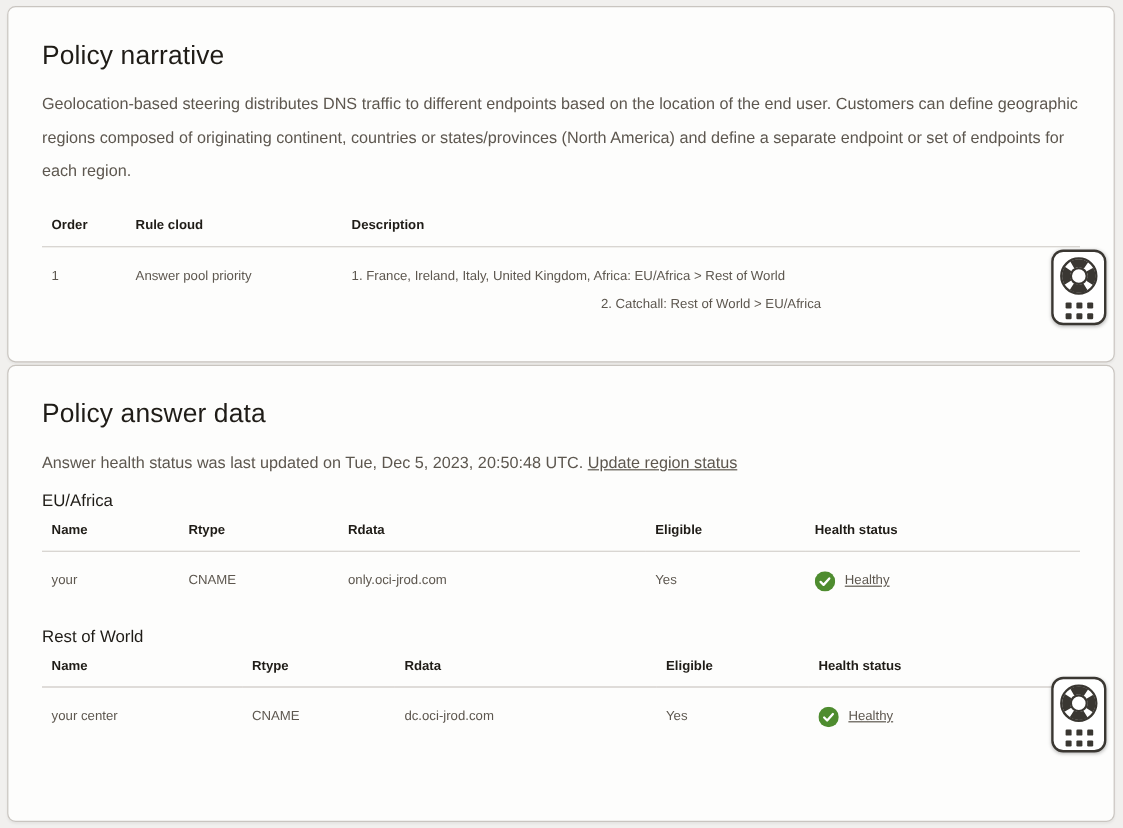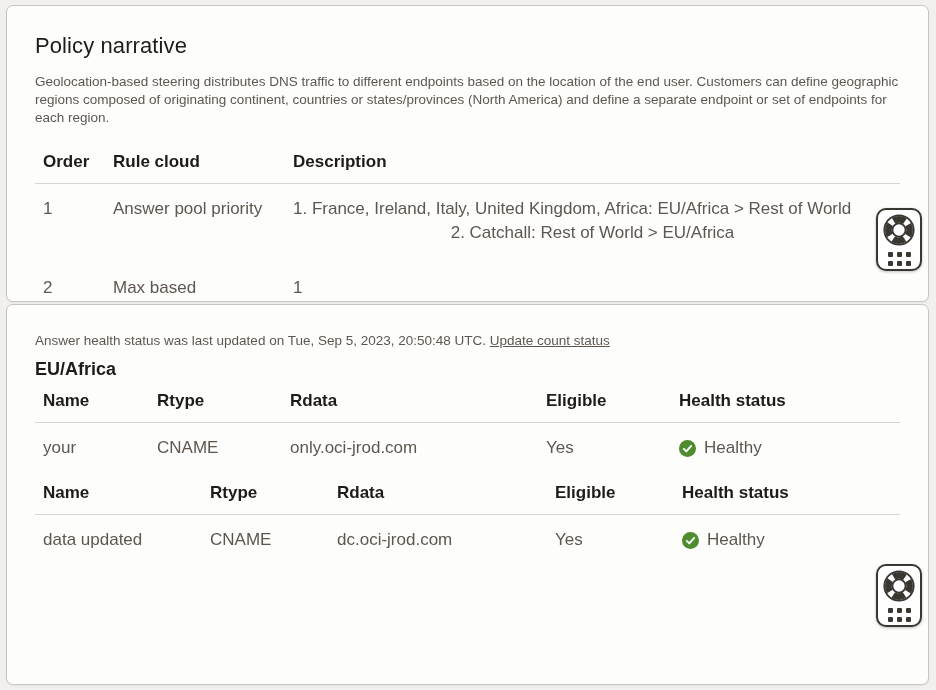--- a/index.html
+++ b/index.html
@@ -31,61 +31,61 @@
 
   h1.section-title {
     margin: 0 0 14px 0;
     font-size: 22px;
     font-weight: 400;
     letter-spacing: 0.1px;
     color: var(--text-dark, #1f1c17);
   }
   h2.group-title {
     margin: 9px 0 2px 0;
-    font-size: 18px;
-    font-weight: 700;
+    font-size: 14px;
+    font-weight: 400;
     color: var(--text-dark, #1f1c17);
   }
   p.body-text {
     margin: 0 0 16px 0;
     font-size: 13.5px;
-    line-height: 18px;
+    line-height: 28px;
     color: var(--text-body, #5d574f);
   }
   p.health-line { margin-bottom: 4px; }
   a.text-link {
     color: var(--text-body, #5d574f);
     text-decoration: underline;
     cursor: pointer;
   }
 
   table {
     width: 100%;
     border-collapse: collapse;
     table-layout: fixed;
-    font-size: 17px;
+    font-size: 11px;
   }
   th {
     text-align: left;
     font-weight: bold;
     color: var(--text-dark, #1f1c17);
     padding: 9px 8px 11px 8px;
     border-bottom: 1px solid var(--rule-line, #d9d6d2);
     white-space: nowrap;
   }
   td {
     color: var(--text-body, #5d574f);
     padding: 15px 8px 13px 8px;
     vertical-align: top;
     line-height: 19px;
   }
   .rules-table td { padding-bottom: 21px; }
   .desc-line + .desc-line { margin-top: 5px; text-align: center; }
 
-  .health-badge { display: inline-flex; align-items: flex-end; gap: 8px; }
+  .health-badge { display: inline-flex; align-items: center; gap: 8px; text-decoration: underline; }
   .health-badge svg { flex: 0 0 auto; display: block; }
 
   .float-widget {
     position: absolute;
     right: 14px;
     width: 46px;
     height: 63px;
     background: #ffffff;
     border: 2px solid var(--widget-ink, #3a3732);
     border-radius: 10px;
@@ -147,23 +147,24 @@
           <td>Max based</td>
           <td>
             <div class="desc-line">1</div>
           </td>
         </tr>
       </tbody>
     </table>
   </section>
 
   <section class="card card-answers">
+    <h1 class="section-title">Policy answer data</h1>
     <p class="body-text health-line">
-      <span>Answer health status was last updated on Tue, Sep 5, 2023, 20:50:48 UTC.</span>
-      <a class="text-link">Update count status</a>
+      <span>Answer health status was last updated on Tue, Dec 5, 2023, 20:50:48 UTC.</span>
+      <a class="text-link">Update region status</a>
     </p>
 
     <h2 class="group-title">EU/Africa</h2>
     <table>
       <colgroup>
           <col style="width:114px">
           <col style="width:133px">
           <col style="width:256px">
           <col style="width:133px">
           <col>
@@ -189,40 +190,41 @@
                 <circle cx="8.5" cy="8.5" r="8.5" style="fill:var(--healthy-green, #4e8c2f)"></circle>
                 <path d="M4.8 8.9l2.5 2.5 4.8-5.4" style="fill:none;stroke:#ffffff;stroke-width:1.9;stroke-linecap:round;stroke-linejoin:round"></path>
               </svg>
               <span>Healthy</span>
             </span>
           </td>
         </tr>
       </tbody>
     </table>
 
+    <h2 class="group-title">Rest of World</h2>
     <table>
       <colgroup>
           <col style="width:167px">
           <col style="width:127px">
           <col style="width:218px">
           <col style="width:127px">
           <col>
         </colgroup>
       <thead>
         <tr>
           <th>Name</th>
           <th>Rtype</th>
           <th>Rdata</th>
           <th>Eligible</th>
           <th>Health status</th>
         </tr>
       </thead>
       <tbody>
         <tr>
-          <td>data updated</td>
+          <td>your center</td>
           <td>CNAME</td>
           <td>dc.oci-jrod.com</td>
           <td>Yes</td>
           <td>
             <span class="health-badge">
               <svg width="17" height="17" viewBox="0 0 17 17">
                 <circle cx="8.5" cy="8.5" r="8.5" style="fill:var(--healthy-green, #4e8c2f)"></circle>
                 <path d="M4.8 8.9l2.5 2.5 4.8-5.4" style="fill:none;stroke:#ffffff;stroke-width:1.9;stroke-linecap:round;stroke-linejoin:round"></path>
               </svg>
               <span>Healthy</span>

